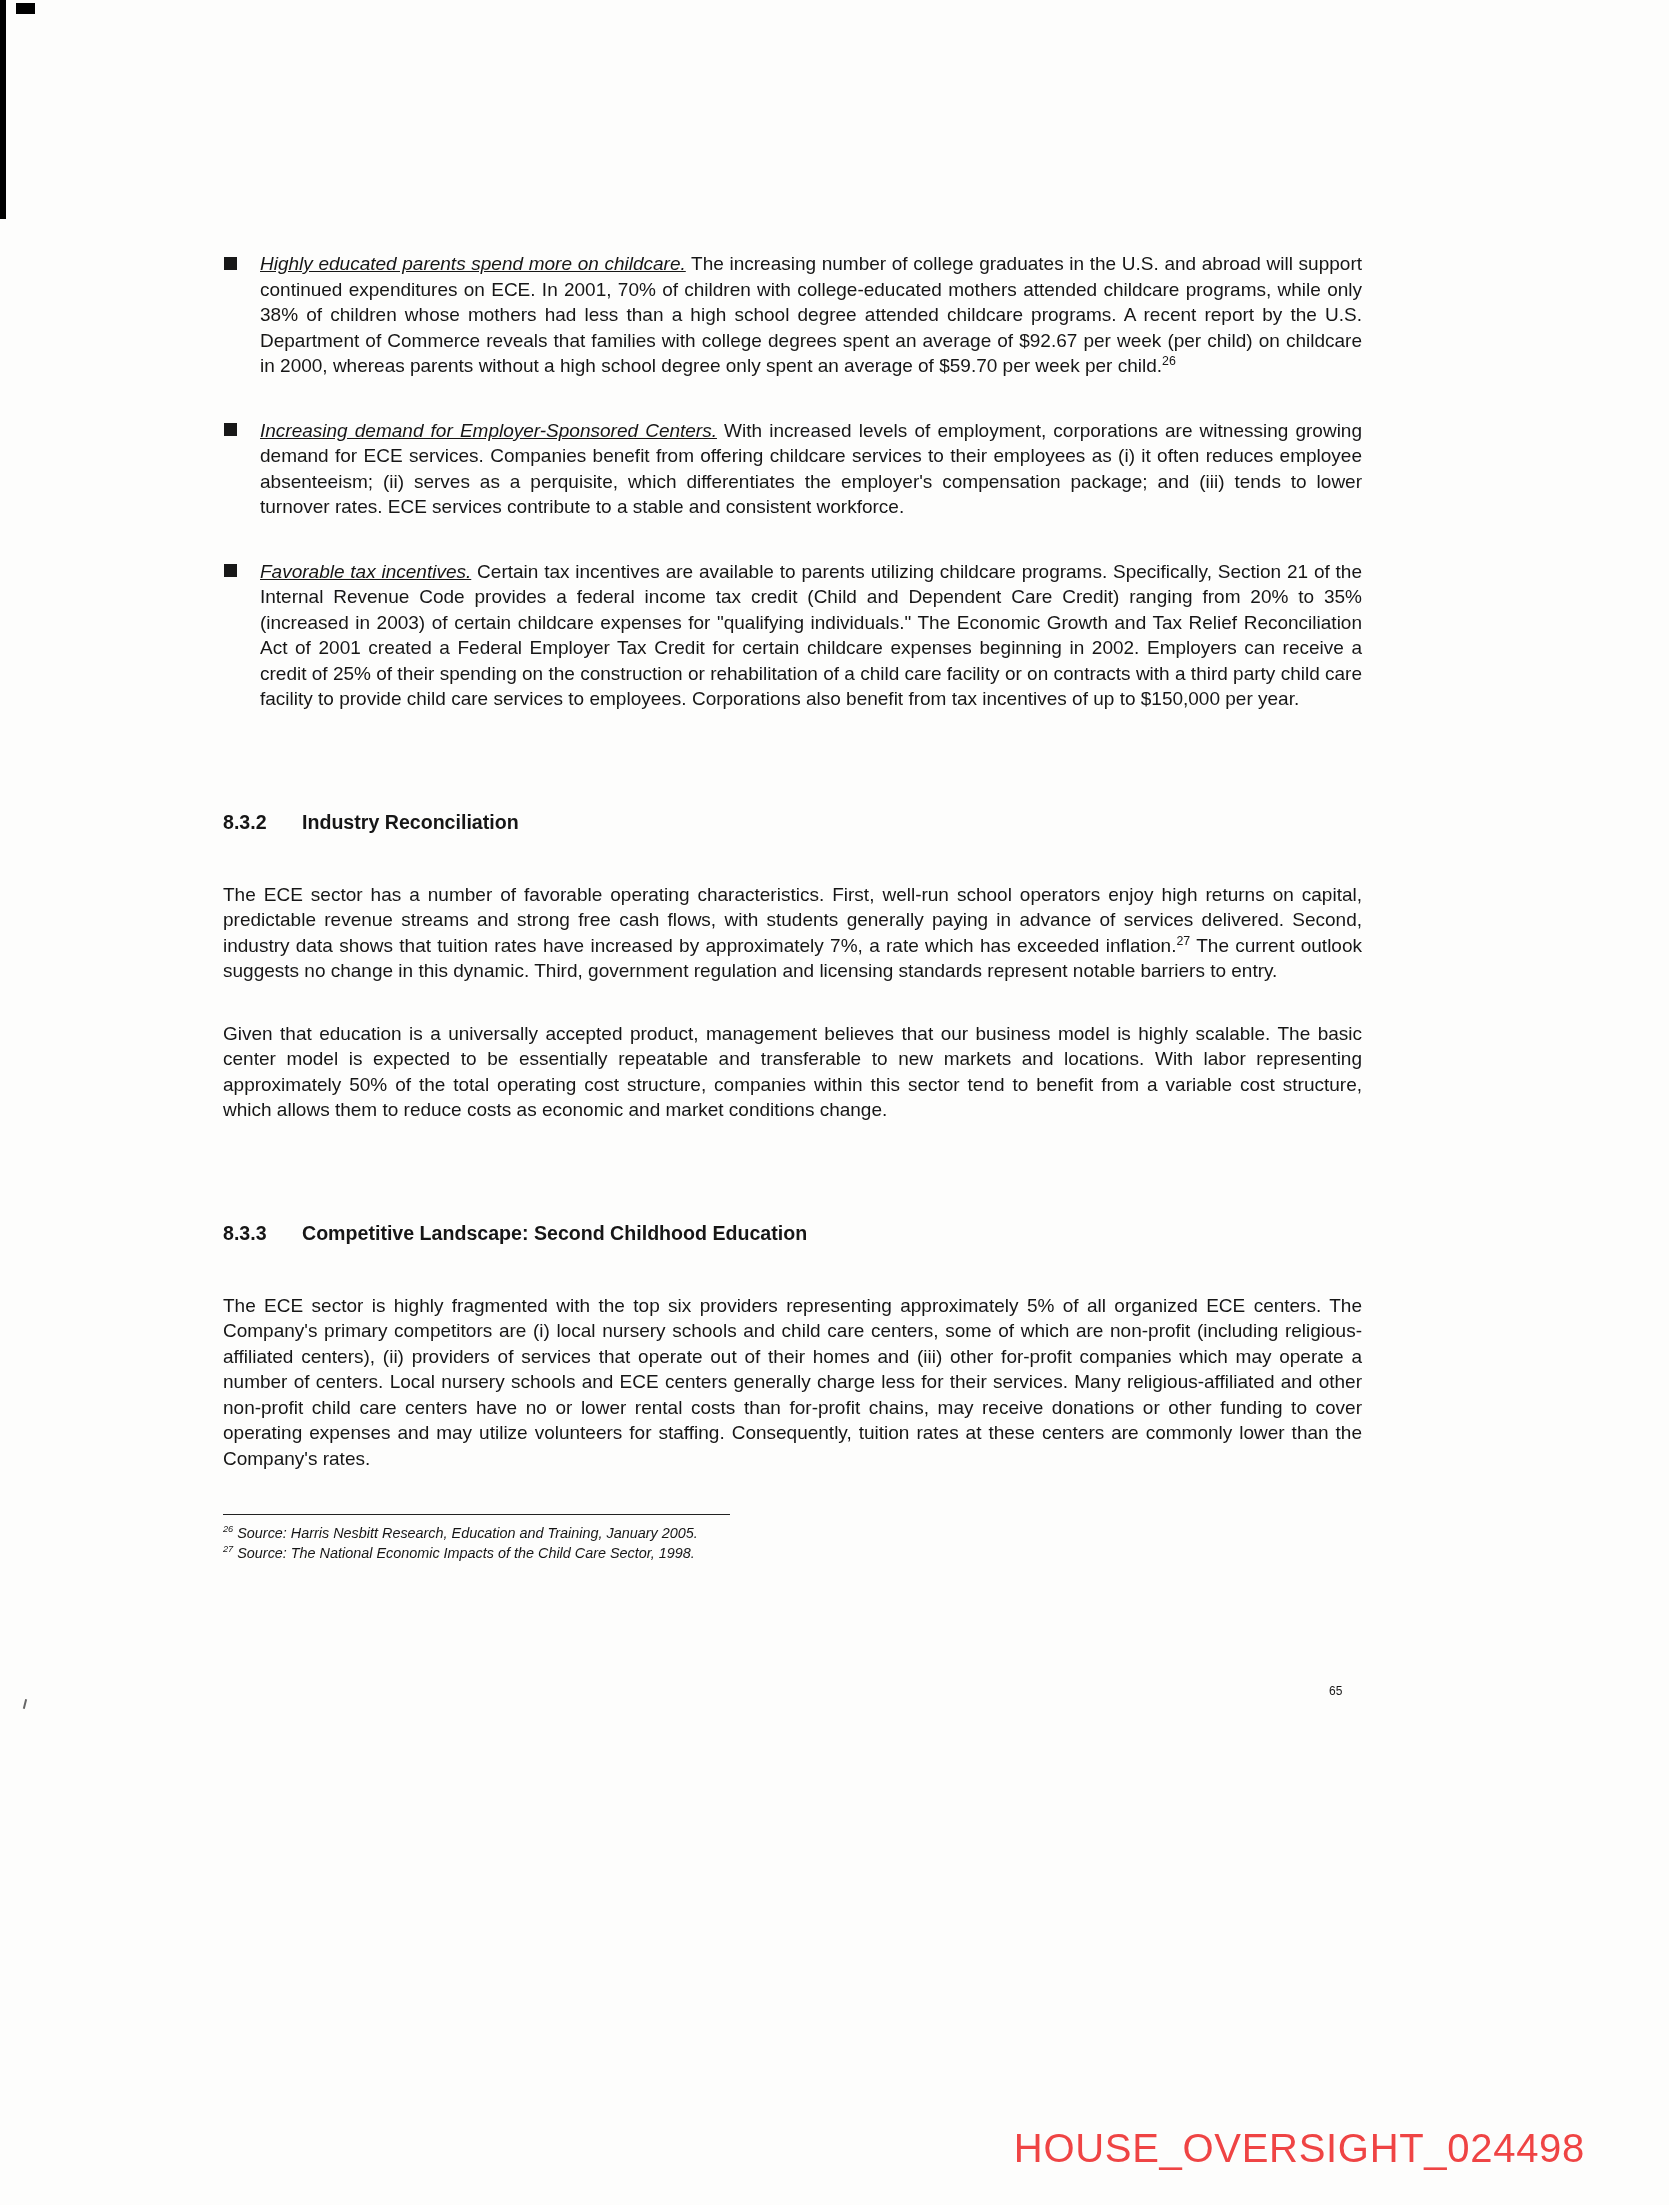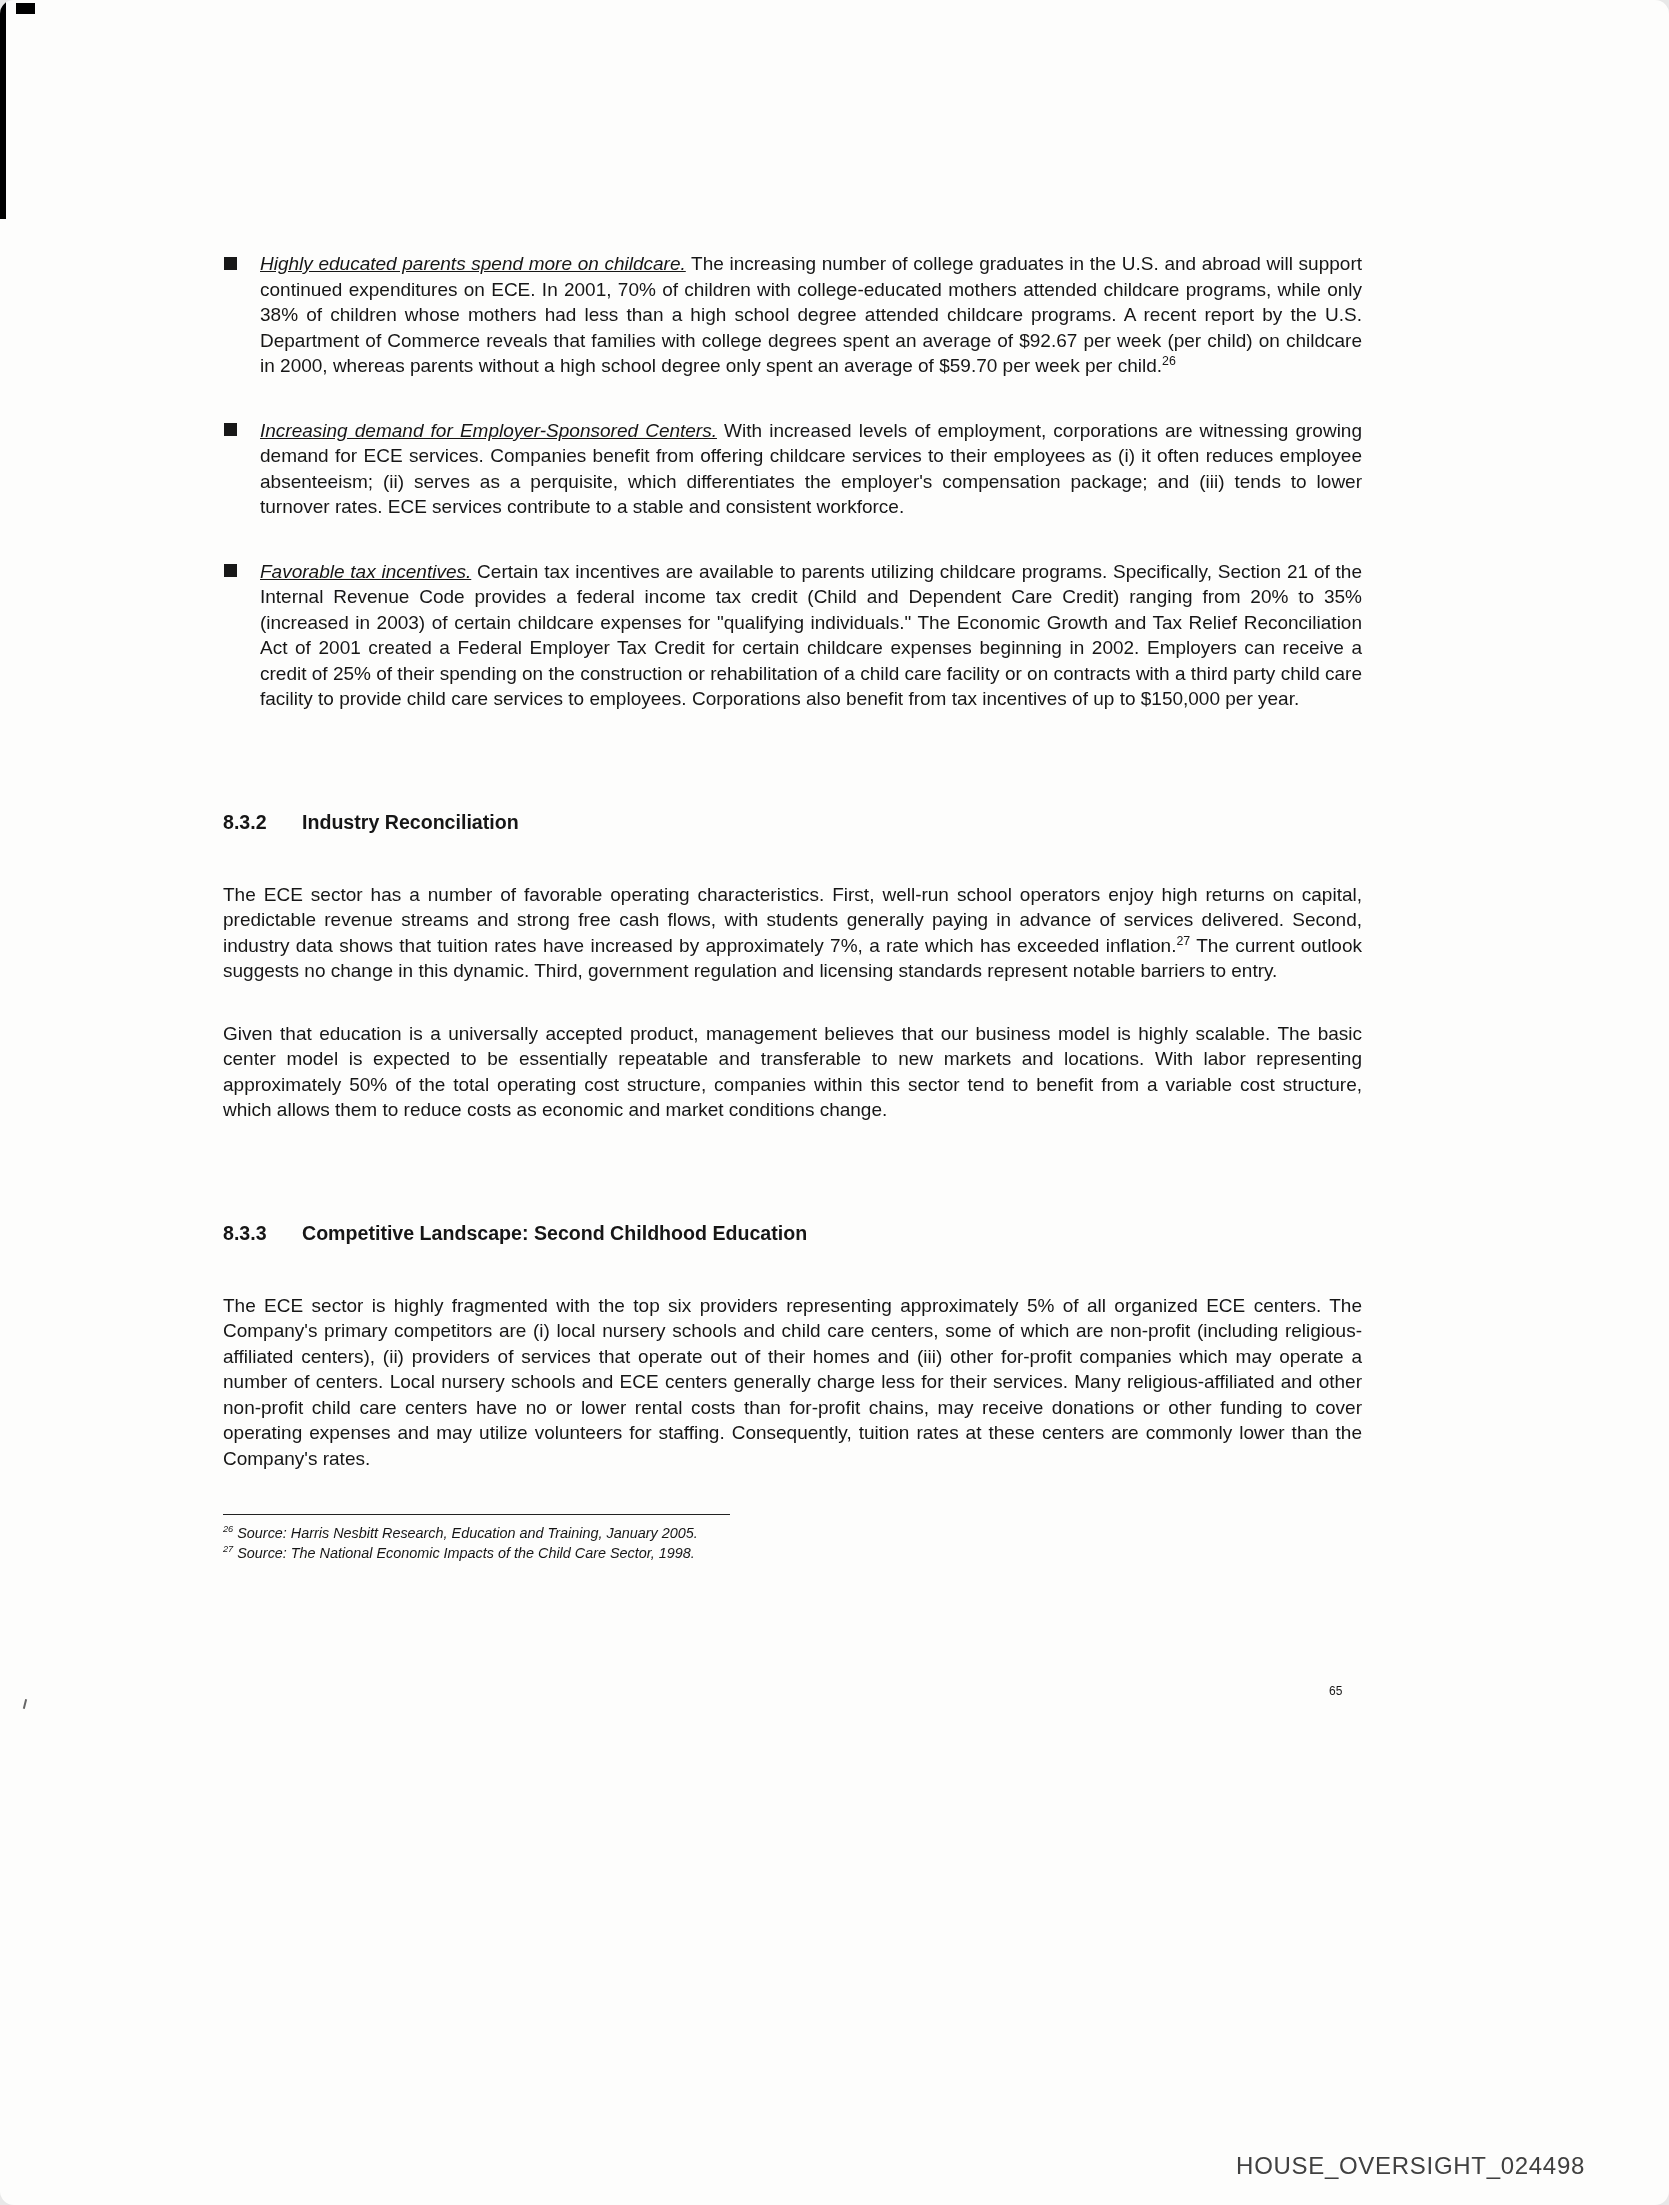--- a/index.html
+++ b/index.html
@@ -7,21 +7,20 @@
   body { font-family: "Liberation Sans", sans-serif; }
 
   .page {
     position: relative;
     width: 1669px;
     height: 2205px;
     background: #fdfdfc;
     color: #161616;
     overflow: hidden;
     margin: 0 auto;
-    border-radius: 14px;
   }
 
   
   .artifact-line { position: absolute; left: 0; top: 0; width: 5.9px; height: 219px; background: #000; }
   .artifact-dot  { position: absolute; left: 15.7px; top: 2.6px; width: 19.6px; height: 11.8px; background: #000; }
   .artifact-tick { position: absolute; left: 23.6px; top: 1699px; width: 2px; height: 9.8px; background: #666; transform: rotate(14deg); }
 
   .content {
     position: absolute;
     left: 223px;
@@ -80,24 +79,24 @@
   .page-number {
     text-align: right;
     font-size: 12px;
     margin-top: 121px;
     padding-right: 19.6px;
   }
 
   .watermark {
     position: absolute;
     right: 84px;
-    bottom: 25px;
-    font-size: 24px;
+    bottom: 34px;
+    font-size: 40px;
     letter-spacing: 0.7px;
-    color: #404040;
+    color: #ef4444;
   }
 </style>
 </head>
 <body>
 
 <div class="page">
 
   <div class="artifact-line"></div>
   <div class="artifact-dot"></div>
   <div class="artifact-tick"></div>

